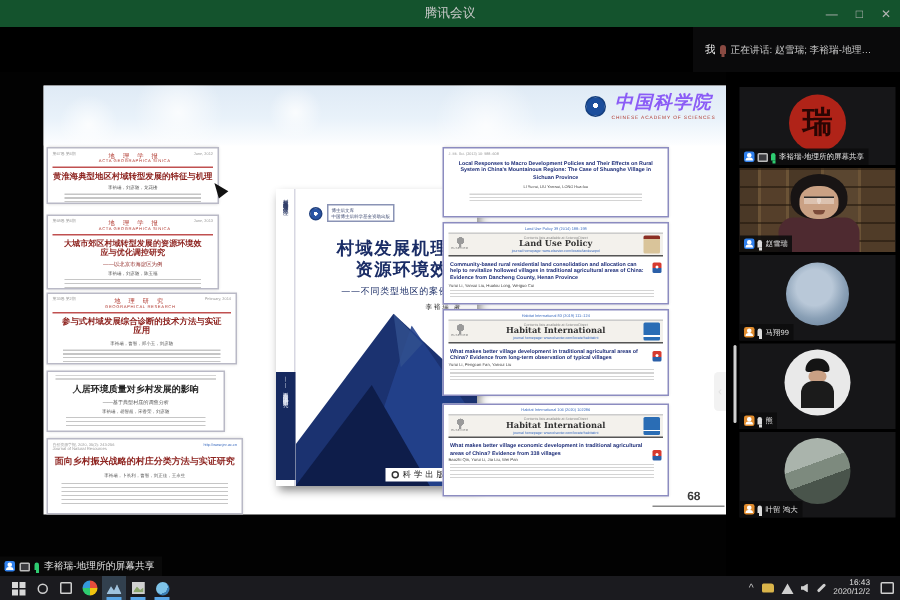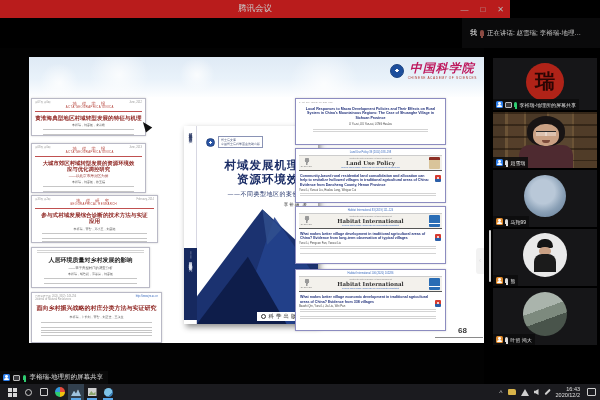--- a/index.html
+++ b/index.html
@@ -2,21 +2,21 @@
 <html><head>
 <meta charset="utf-8">
 <style>
   * { margin:0; padding:0; box-sizing:border-box; }
   html,body { width:600px; height:400px; background:#000; overflow:hidden; }
   body { font-family:"Liberation Sans","DejaVu Sans",sans-serif; }
   .abs { position:absolute; }
   #screen { position:relative; width:600px; height:400px; background:#000; overflow:hidden; }
 
   
-  #titlebar { left:0; top:0; width:510px; height:18px; background:#b91c1c; display:flex; align-items:center; justify-content:center; }
+  #titlebar { left:0; top:0; width:600px; height:18px; background:#14532d; display:flex; align-items:center; justify-content:center; }
   #title { font-size:8.5px; color:#c9c9c9; }
   #winctl { position:absolute; right:6px; top:0; height:18px; display:flex; gap:12px; align-items:center; }
   #winctl span { font-size:8px; color:#b5b5b5; cursor:default; }
 
   #meetbar { left:0; top:18px; width:600px; height:30px; background:#2d2d30; }
   #recchip { position:absolute; left:38px; top:11px; height:15px; padding:0 7px; background:#242427; border-radius:2px; display:flex; align-items:center; gap:4px; }
   #recdot { width:6px; height:6px; border-radius:50%; background:#d93025; box-shadow:0 0 2px #d93025; }
   #rectext { font-size:8px; color:#e3e3e3; }
 
   #speakbar { left:462px; top:18px; width:138px; height:30px; background:#0a0a0b; display:flex; align-items:center; gap:3px; padding-left:8px; overflow:hidden; }
@@ -29,21 +29,21 @@
   #sharearea { left:0; top:48px; width:484px; height:336px; background:#020202; }
   #slide { left:29px; top:9px; width:456px; height:286px; background:#ffffff; overflow:hidden; }
 
   #slideband { left:0; top:0; width:456px; height:40px;
     background:linear-gradient(180deg,#dfeaf5 0%,#e9f2fa 55%,#fdfeff 100%); }
   .molecule { position:absolute; border-radius:50%; background:radial-gradient(circle,#ffffff 0%,rgba(255,255,255,0) 70%); opacity:.8; }
 
   #caslogo { right:8px; top:5px; display:flex; align-items:flex-start; gap:4px; }
   #casemblem { width:14px; height:14px; border-radius:50%; background:radial-gradient(circle at 50% 45%,#ffffff 0 18%,#1c4e9c 19% 100%); border:1px solid #16407f; margin-top:2px; }
   #castext { display:flex; flex-direction:column; align-items:center; }
-  #casname { font-family:"DejaVu Serif",serif; font-weight:bold; font-style:italic; font-size:12px; color:#be185d; letter-spacing:1px; line-height:13px; }
+  #casname { font-family:"DejaVu Serif",serif; font-weight:bold; font-style:italic; font-size:12px; color:#8b5cf6; letter-spacing:1px; line-height:13px; }
   #cascap { font-size:3.2px; color:#b03a30; letter-spacing:.6px; margin-top:1px; }
 
   
   .pcard { position:absolute; background:#fff; border:0.5px solid #b9b9c6; box-shadow:0 0 2px rgba(0,0,0,.18); padding:2px 3px; overflow:hidden; }
   .jhead { display:flex; justify-content:space-between; align-items:flex-start; border-bottom:0.5px solid #c05050; padding-bottom:1px; }
   .jh-side { font-size:2.6px; color:#999; line-height:3px; text-align:left; }
   .jh-mid { text-align:center; color:#b23b32; }
   .jh-cn { font-size:4.2px; letter-spacing:2px; line-height:5px; font-family:"DejaVu Serif",serif; }
   .jh-en { font-size:2.8px; letter-spacing:.4px; line-height:3.5px; }
   .ptitle { text-align:center; font-weight:bold; color:#8e2420; line-height:1.25; }

